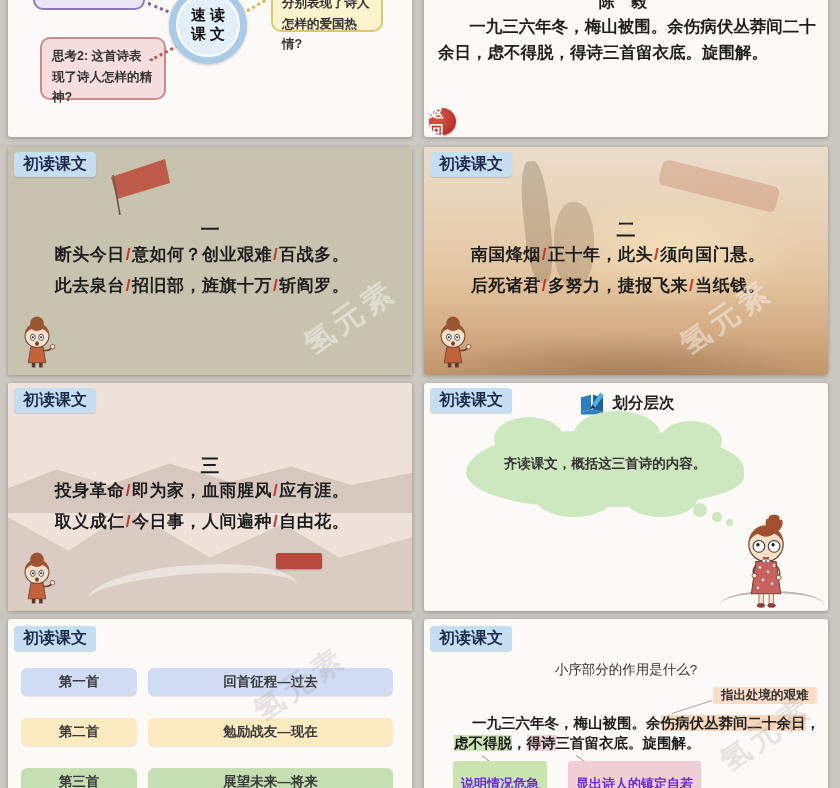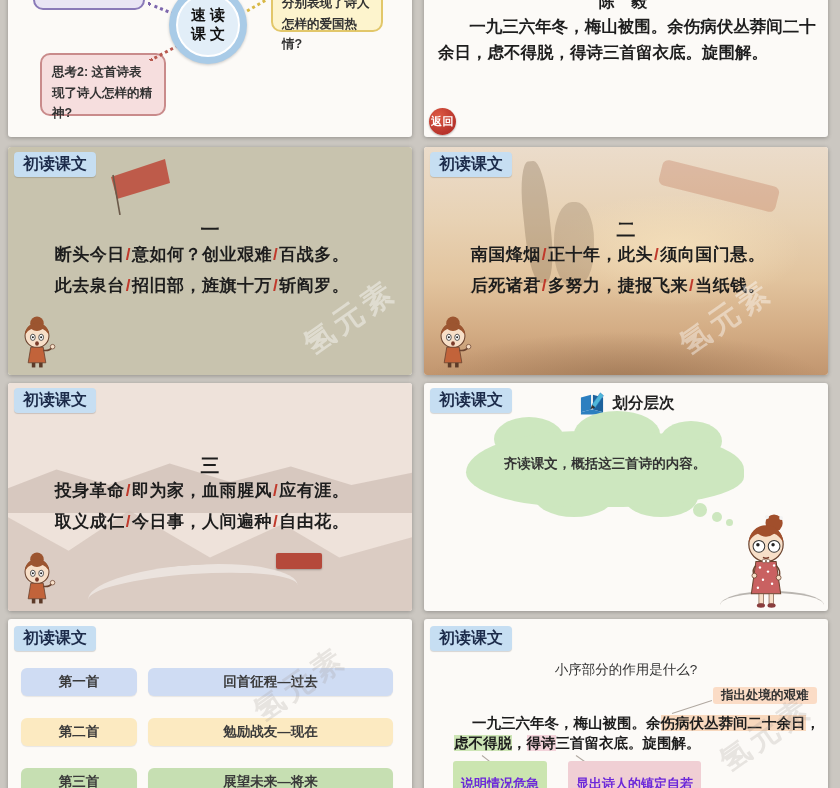--- a/index.html
+++ b/index.html
@@ -51,36 +51,36 @@
   .pl1{top:96px;} .pl2{top:127px;}
   .girl-sm{position:absolute;left:8px;top:168px;width:42px;height:54px;}
 
   .wm{position:absolute;font-size:30px;font-weight:700;letter-spacing:5px;transform:rotate(-35deg);pointer-events:none;white-space:nowrap;}
   .wm-light{color:rgba(255,255,255,.42);}
   .wm-gray{color:rgba(160,152,144,.22);}
 
   
   .mm-box{position:absolute;border-radius:10px;border:2px solid;padding:7px 10px;font-size:12.5px;font-weight:600;color:#333;line-height:1.65;box-sizing:border-box;}
   .mm-purple{left:25px;top:46px;width:112px;height:55px;background:#e9e5f4;border-color:#8a7ab8;}
-  .mm-pink{left:32px;top:144px;width:126px;height:63px;background:#f6dede;border-color:#c98b8b;}
+  .mm-pink{left:32px;top:128px;width:126px;height:63px;background:#f6dede;border-color:#c98b8b;}
   .mm-yellow{left:263px;top:77px;width:112px;height:46px;background:#fdf4cd;border-color:#e2c76a;padding:5px 9px;}
   .mm-circle{position:absolute;left:161px;top:77px;width:78px;height:78px;border-radius:50%;background:#a9cbe7;box-shadow:0 1px 3px rgba(0,0,0,.2);}
   .mm-circle-inner{position:absolute;inset:7px;border-radius:50%;background:#e2eef8;border:2px solid #fff;display:flex;flex-direction:column;align-items:center;justify-content:center;font-size:15px;font-weight:700;color:#111;line-height:1.25;}
   .dotline{position:absolute;border-top:3px dotted;transform-origin:left center;}
   .dot-purple{left:140px;top:93px;width:34px;border-color:#7d66ad;transform:rotate(22deg);}
   .dot-yellow{left:233px;top:104px;width:36px;border-color:#d8b845;transform:rotate(-30deg);}
   .dot-red{left:142px;top:150px;width:32px;border-color:#b85a50;transform:rotate(-28deg);}
 
   
   .author{position:absolute;left:0;right:0;top:83px;text-align:center;font-size:16px;font-weight:700;color:#1d1d1d;letter-spacing:6px;}
   .preface-body{position:absolute;left:14px;right:12px;top:104px;font-size:16.5px;font-weight:700;color:#1d1d1d;line-height:26px;text-indent:1.9em;}
   .back-btn{
     position:absolute;left:5px;top:199px;width:27px;height:27px;border-radius:50%;
     background:radial-gradient(circle at 35% 30%,#dd5a44,#b7332b 70%);
-    color:#fff;font-size:11px;font-weight:700;display:flex;align-items:center;justify-content:center;
+    color:#fff;font-size:15px;font-weight:700;display:flex;align-items:center;justify-content:center;
     box-shadow:0 1px 2px rgba(0,0,0,.3);letter-spacing:.5px;cursor:pointer;
   }
 
   
   .sec-header{position:absolute;left:0;right:0;display:flex;align-items:center;justify-content:center;gap:7px;}
   .sec-header .txt{font-size:15.5px;font-weight:700;color:#222;}
   .hdr-icon{width:28px;height:24px;}
 
   
   .cloud{position:absolute;background:#cde7bf;border-radius:50%;}

